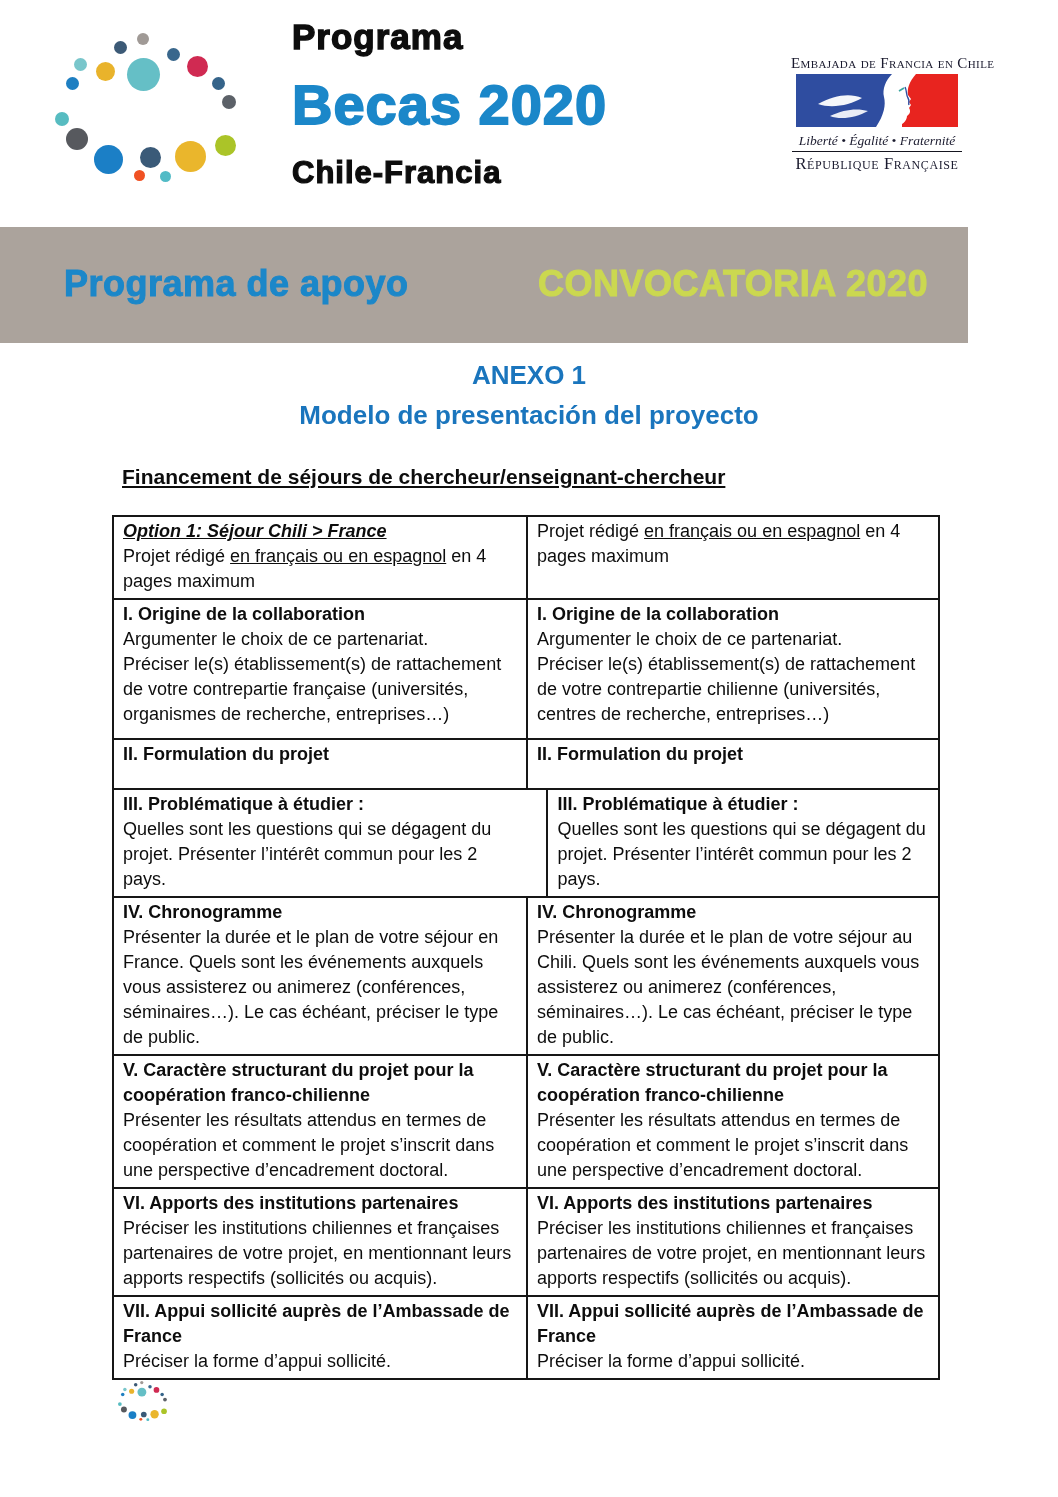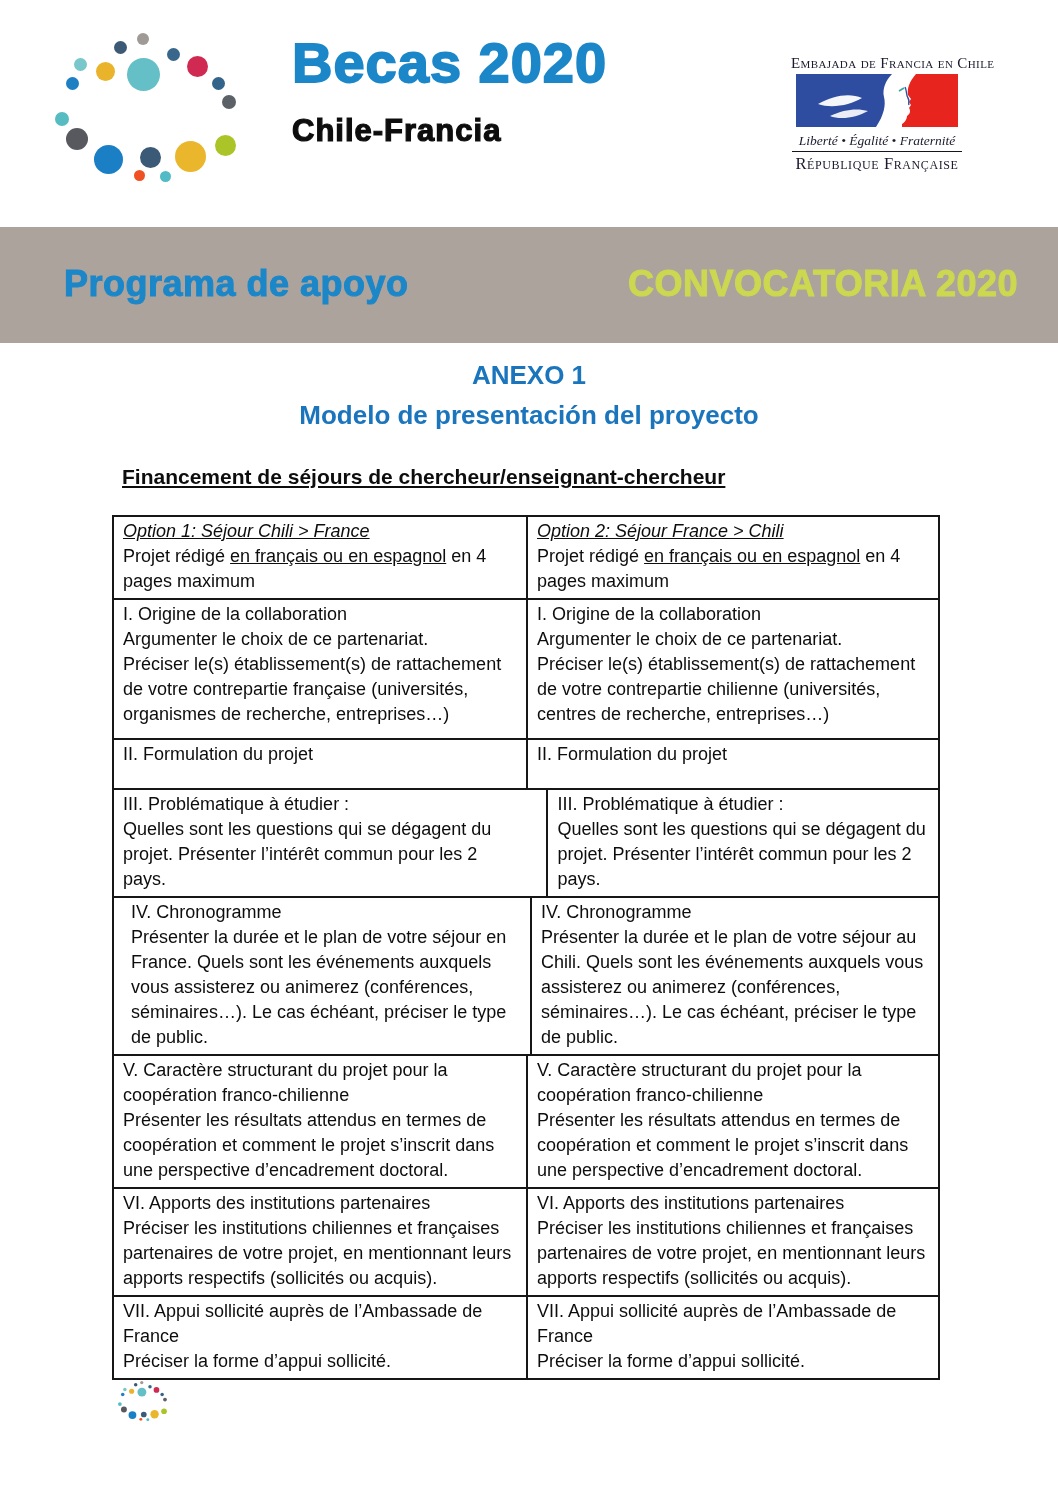--- a/index.html
+++ b/index.html
@@ -31,42 +31,42 @@
     text-align:center; font-family:"Liberation Serif", serif; color:#1a1a2e; }
   .embassy-name { font-size:15px; font-variant:small-caps; letter-spacing:0.4px;
     white-space:nowrap; }
   .flag-wrap { margin-top:2px; }
   .motto { font-size:13.5px; font-style:italic; margin-top:2px; white-space:nowrap; }
   .rule { border-top:1.6px solid #15151f; margin:2px 1px 2px 1px; }
   .republic { font-size:16.5px; font-variant:small-caps; letter-spacing:0.6px;
     white-space:nowrap; }
 
   
-  .banner { position:absolute; left:0; top:227px; width:1058px; height:116px; }
+  .banner { position:absolute; left:0; top:227px; width:968px; height:116px; }
   .banner-left { position:absolute; left:64px; top:36px; font-size:36px;
     font-weight:bold; letter-spacing:0.5px; -webkit-text-stroke:1px currentColor; }
   .banner-right { position:absolute; right:40px; top:36px; font-size:36px;
     font-weight:bold; letter-spacing:0.5px; -webkit-text-stroke:1px currentColor; }
 
   
   .anexo { position:absolute; left:0; top:360px; width:100%; text-align:center;
     font-size:26px; font-weight:bold; }
   .modelo { position:absolute; left:0; top:400px; width:100%; text-align:center;
     font-size:26px; font-weight:bold; }
   .financement { position:absolute; left:122px; top:465px; font-size:21px;
     font-weight:bold; text-decoration:underline;text-align:center; }
 
   
   .ptable { position:absolute; left:112px; top:515px; width:828px;
     border:2px solid #161616; border-bottom:none;
     font-size:18px; line-height:25px; }
   .trow { display:flex; border-bottom:2px solid #161616; }
   .tcell { flex:1 1 50%; padding:2px 10px 4px 9px; }
   .tcell + .tcell { border-left:2px solid #161616; }
-  .cell-heading { font-weight:normal; }
+  .cell-heading { font-weight:bold; }
   .option-heading { font-style:italic; text-decoration:underline; }
   .u { text-decoration:underline; }
 </style>
 </head>
 <body>
 
 <div class="page">
 
   <div class="logo-ring header-pos">
       <div class="dot" style="left: 82px; top: 7px; width: 12px; height: 12px; background: rgb(160, 154, 150);"></div>
@@ -83,20 +83,21 @@
       <div class="dot" style="left: 11px; top: 102px; width: 22px; height: 22px; background: rgb(87, 89, 94);"></div>
       <div class="dot" style="left: 38.5px; top: 118.5px; width: 29px; height: 29px; background: rgb(27, 127, 198);"></div>
       <div class="dot" style="left: 84.5px; top: 120.5px; width: 21px; height: 21px; background: rgb(58, 90, 120);"></div>
       <div class="dot" style="left: 119.5px; top: 114.5px; width: 31px; height: 31px; background: rgb(234, 182, 44);"></div>
       <div class="dot" style="left: 159.5px; top: 108.5px; width: 21px; height: 21px; background: rgb(171, 196, 40);"></div>
       <div class="dot" style="left: 78.5px; top: 143.5px; width: 11px; height: 11px; background: rgb(240, 81, 35);"></div>
       <div class="dot" style="left: 104.5px; top: 144.5px; width: 11px; height: 11px; background: rgb(82, 187, 198);"></div>
     </div>
 
   <div class="title-block">
+    <div class="t-programa">Programa</div>
     <div class="t-becas" style="color: rgb(27, 135, 201); -webkit-text-stroke: 1.8px rgb(27, 135, 201);">Becas 2020</div>
     <div class="t-chile">Chile-Francia</div>
   </div>
 
   <div class="embassy">
     <div class="embassy-name">Embajada de Francia en Chile</div>
     <div class="flag-wrap">
       <svg width="162" height="53" viewBox="0 0 162 53">
         <rect x="0" y="0" width="162" height="53" fill="#ffffff"></rect>
         <rect x="0" y="0" width="96" height="53" fill="#2f4da0"></rect>
@@ -122,21 +123,20 @@
   <div class="modelo" style="color: rgb(26, 117, 189);">Modelo de presentación del proyecto</div>
   <div class="financement">Financement de séjours de chercheur/enseignant-chercheur</div>
 
   <div class="ptable">
       <div class="trow" style="min-height: 70px;">
         <div class="tcell">
           <div class="cell-heading option-heading">Option 1: Séjour Chili &gt; France</div>
           <div class="cell-para"><span>Projet rédigé </span><span class="u">en français ou en espagnol</span><span> en 4 pages maximum</span></div>
         </div>
         <div class="tcell">
-          <div class="cell-heading option-heading">Option 2: Séjour France &gt; Chili</div>
           <div class="cell-para"><span>Projet rédigé </span><span class="u">en français ou en espagnol</span><span> en 4 pages maximum</span></div>
         </div>
       </div>
       <div class="trow" style="min-height: 140px;">
         <div class="tcell">
           <div class="cell-heading">I. Origine de la collaboration</div>
           <div class="cell-para"><span>Argumenter le choix de ce partenariat.</span></div>
           <div class="cell-para"><span>Préciser le(s) établissement(s) de rattachement de votre contrepartie française (universités, organismes de recherche, entreprises…)</span></div>
         </div>
         <div class="tcell">
@@ -156,21 +156,21 @@
       <div class="trow" style="min-height: 100px; gap: 41px;">
         <div class="tcell">
           <div class="cell-heading">III. Problématique à étudier :</div>
           <div class="cell-para"><span>Quelles sont les questions  qui se dégagent du projet. Présenter l’intérêt commun pour les 2 pays.</span></div>
         </div>
         <div class="tcell">
           <div class="cell-heading">III. Problématique à étudier :</div>
           <div class="cell-para"><span>Quelles sont les questions  qui se dégagent du projet. Présenter l’intérêt commun pour les 2 pays.</span></div>
         </div>
       </div>
-      <div class="trow" style="min-height: 145px; padding-left: 8px;">
+      <div class="trow" style="min-height: 145px;">
         <div class="tcell">
           <div class="cell-heading">IV. Chronogramme</div>
           <div class="cell-para"><span>Présenter la durée et le plan de votre séjour en France. Quels sont les événements auxquels vous assisterez ou animerez (conférences, séminaires…). Le cas échéant, préciser le type de public.</span></div>
         </div>
         <div class="tcell">
           <div class="cell-heading">IV. Chronogramme</div>
           <div class="cell-para"><span>Présenter la durée et le plan de votre séjour au Chili. Quels sont les événements auxquels vous assisterez ou animerez (conférences, séminaires…). Le cas échéant, préciser le type de public.</span></div>
         </div>
       </div>
       <div class="trow" style="min-height: 117px;">

